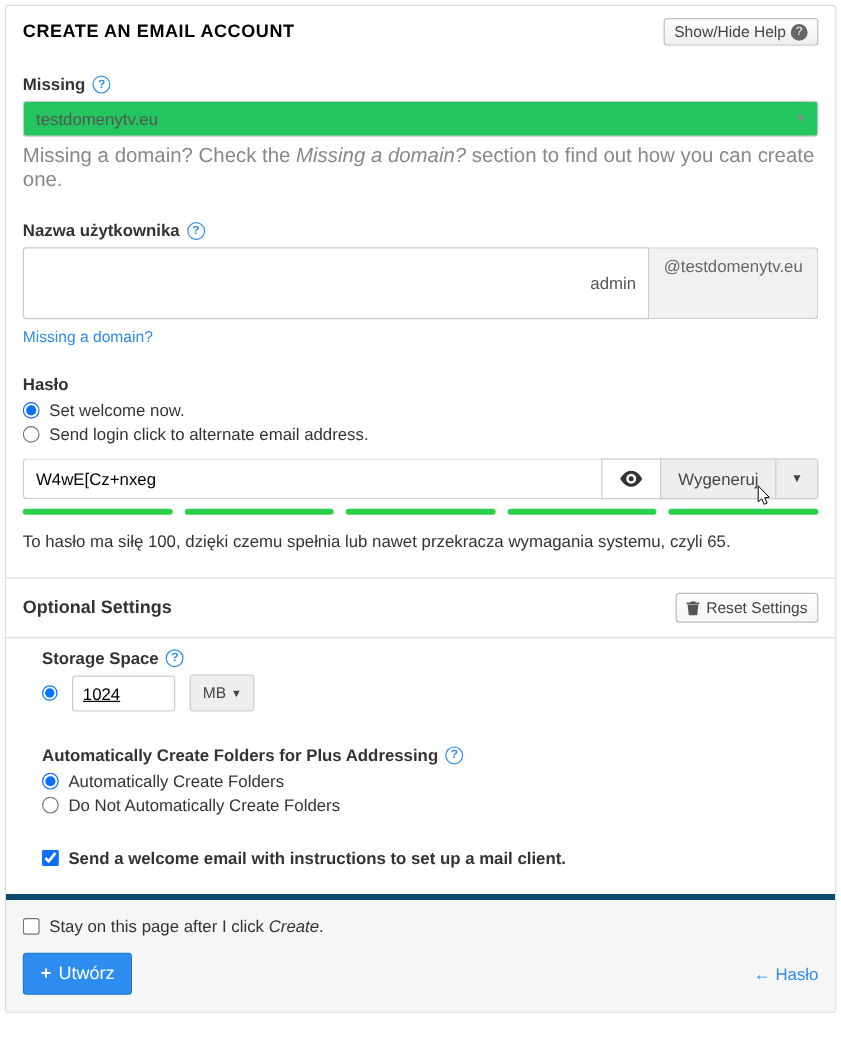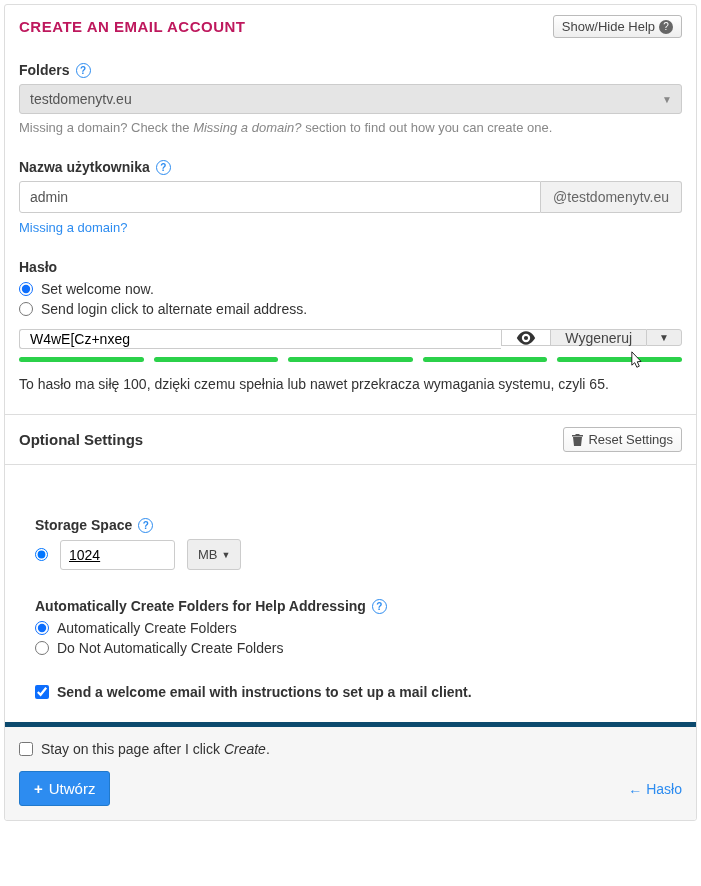--- a/index.html
+++ b/index.html
@@ -1,51 +1,51 @@
 <!DOCTYPE html>
 <html><head>
 <meta charset="utf-8">
 <style>
 * { box-sizing: border-box; margin: 0; padding: 0; }
 body { font-family: -apple-system, BlinkMacSystemFont, "Segoe UI", Arial, sans-serif; font-size: 14px; color: #333; background: #fff; padding: 4px; }
 .panel { border: 1px solid #ddd; border-radius: 3px; width: 693px; }
 .panel-header { padding: 10px 14px; display: flex; justify-content: space-between; align-items: center; }
-.panel-title { font-size: 15px; font-weight: 600; color: #be185d; letter-spacing: 0.5px; }
+.panel-title { font-size: 15px; font-weight: 600; color: #000000; letter-spacing: 0.5px; }
 .btn-help { font-size: 13px; background: linear-gradient(#fff, #eee); border: 1px solid #bbb; border-radius: 3px; padding: 3px 8px; cursor: pointer; display: inline-flex; align-items: center; gap: 4px; color: #444; }
 .q-icon { display: inline-flex; width: 14px; height: 14px; background: #666; color: #fff; border-radius: 50%; font-size: 10px; align-items: center; justify-content: center; }
 .pbody { padding: 14px; }
 .section-label { font-weight: 600; color: #333; margin-bottom: 6px; display: flex; align-items: center; gap: 6px; }
 .help-icon { display: inline-flex; width: 15px; height: 15px; border: 1.5px solid #2d8cf0; color: #2d8cf0; border-radius: 50%; font-size: 10px; font-weight: bold; align-items: center; justify-content: center; }
 .select-wrap { position: relative; }
-.select-field { width: 100%; background: #e5e5e5; border: 1px solid #ccc; border-radius: 3px; padding: 6px 10px; font-size: 14px; color: #555; appearance: none; cursor: pointer; }
+.select-field { width: 100%; background: #22c55e; border: 1px solid #ccc; border-radius: 3px; padding: 6px 10px; font-size: 14px; color: #555; appearance: none; cursor: pointer; }
 .select-caret { position: absolute; right: 10px; top: 50%; transform: translateY(-50%); font-size: 10px; color: #888; pointer-events: none; }
-.hint { font-size: 13px; color: #888; margin-top: 6px; }
+.hint { font-size: 17px; color: #888; margin-top: 6px; }
 .hint em { font-style: italic; }
 .link { color: #2d8cf0; text-decoration: none; font-size: 13px; cursor: pointer; }
 .input-group { display: flex; width: 100%; }
-.input-text { flex: 1; border: 1px solid #ccc; border-radius: 3px 0 0 3px; padding: 7px 10px; font-size: 14px; color: #555; }
+.input-text { flex: 1; border: 1px solid #ccc; border-radius: 3px 0 0 3px; padding: 21px 10px; font-size: 14px; color: #555; text-align: right; }
 .input-addon { background: #f1f1f1; border: 1px solid #ccc; border-left: none; border-radius: 0 3px 3px 0; padding: 7px 12px; color: #666; font-size: 14px; }
 .radio-row, .check-row { display: flex; align-items: center; gap: 8px; margin-bottom: 4px; font-size: 14px; color: #333; }
 .radio-row input, .check-row input { width: 14px; height: 14px; accent-color: #0d6efd; }
 .pw-group { display: flex; margin-top: 12px; }
 .pw-input { flex: 1; border: 1px solid #ccc; border-right: none; border-radius: 3px 0 0 3px; padding: 1px 10px; font-size: 14px; }
-.pw-btn { background: #eee; border: 1px solid #ccc; height: 17px; display: flex; align-items: center; justify-content: center; padding: 0 14px; cursor: pointer; font-size: 14px; color: #444; }
+.pw-btn { background: #eee; border: 1px solid #ccc; height: 34px; display: flex; align-items: center; justify-content: center; padding: 0 14px; cursor: pointer; font-size: 14px; color: #444; }
 .pw-btn.eye { background: #fff; border-right: none; }
 .pw-btn.gen { border-right: none; }
 .pw-btn.caret { border-radius: 0 3px 3px 0; padding: 0 12px; }
 .strength-bar { display: flex; gap: 10px; margin-top: 8px; }
 .strength-seg { flex: 1; height: 5px; background: #2bd14a; border-radius: 3px; }
 .pw-note { font-size: 14px; color: #333; margin-top: 14px; }
 .divider { border-top: 1px solid #ddd; margin: 22px -14px 0; }
 .opt-header { display: flex; justify-content: space-between; align-items: center; padding: 12px 0; }
 .opt-title { font-weight: 700; color: #333; font-size: 15px; }
 .btn-reset { font-size: 13px; background: linear-gradient(#fff, #f5f5f5); border: 1px solid #bbb; border-radius: 3px; padding: 4px 8px; cursor: pointer; display: inline-flex; align-items: center; gap: 5px; color: #444; }
-.opt-body { padding: 8px 0 0 16px; margin-top: 44px; }
+.opt-body { padding: 8px 0 0 16px; }
 .storage-row { display: flex; align-items: center; gap: 12px; margin-bottom: 8px; }
-.num-input { width: 115px; border: 1px solid #ccc; border-radius: 3px; padding: 6px 8px; font-size: 14px; text-decoration: underline; }
+.num-input { width: 86px; border: 1px solid #ccc; border-radius: 3px; padding: 6px 8px; font-size: 14px; text-decoration: underline; }
 .unit-btn { background: #eee; border: 1px solid #ccc; border-radius: 3px; padding: 7px 10px; font-size: 13px; cursor: pointer; color: #444; display: inline-flex; align-items: center; gap: 4px; }
 .sub-sect { margin-top: 28px; }
 .check-row.bold label { font-weight: 700; }
 .footer { background: #f6f6f6; border-top: 5px solid #0c4a6e; padding: 14px; margin: 22px -14px -14px; border-radius: 0 0 3px 3px; }
 .foot-actions { display: flex; justify-content: space-between; align-items: center; margin-top: 14px; }
 .btn-primary { background: #2d8cf0; color: #fff; border: 1px solid #2079cc; border-radius: 3px; padding: 8px 14px; font-size: 15px; cursor: pointer; display: inline-flex; align-items: center; gap: 6px; }
 .btn-back { color: #2d8cf0; cursor: pointer; display: inline-flex; align-items: center; gap: 4px; font-size: 14px; }
 .spacer { height: 24px; }
 .cursor { position: absolute; width: 18px; height: 20px; pointer-events: none; }
 .eye-svg { width: 20px; height: 14px; }
@@ -58,21 +58,21 @@
     <div class="panel-title">CREATE AN EMAIL ACCOUNT</div>
     <button class="btn-help">
       <span>Show/Hide Help</span>
       <span class="q-icon">?</span>
     </button>
   </div>
 
   <div class="pbody">
 
     <div class="section-label">
-      <span>Folders</span>
+      <span>Missing</span>
       <span class="help-icon">?</span>
     </div>
     <div class="select-wrap">
       <div class="select-field">testdomenytv.eu</div>
       <span class="select-caret">▼</span>
     </div>
     <div class="hint">
       <span>Missing a domain? Check the </span><em>Missing a domain?</em><span> section to find out how you can create one.</span>
     </div>
 
@@ -149,21 +149,21 @@
         <input type="radio" name="storage" checked="" style="">
         <input type="number" class="num-input" value="1024" style="">
         <button class="unit-btn">
           <span>MB</span>
           <span style="font-size:9px;">▼</span>
         </button>
       </div>
 
       <div class="sub-sect">
         <div class="section-label">
-          <span>Automatically Create Folders for Help Addressing</span>
+          <span>Automatically Create Folders for Plus Addressing</span>
           <span class="help-icon">?</span>
         </div>
         <div class="radio-row">
           <input type="radio" name="plus" checked="" style="">
           <label>Automatically Create Folders</label>
         </div>
         <div class="radio-row">
           <input type="radio" name="plus" style="">
           <label>Do Not Automatically Create Folders</label>
         </div>

